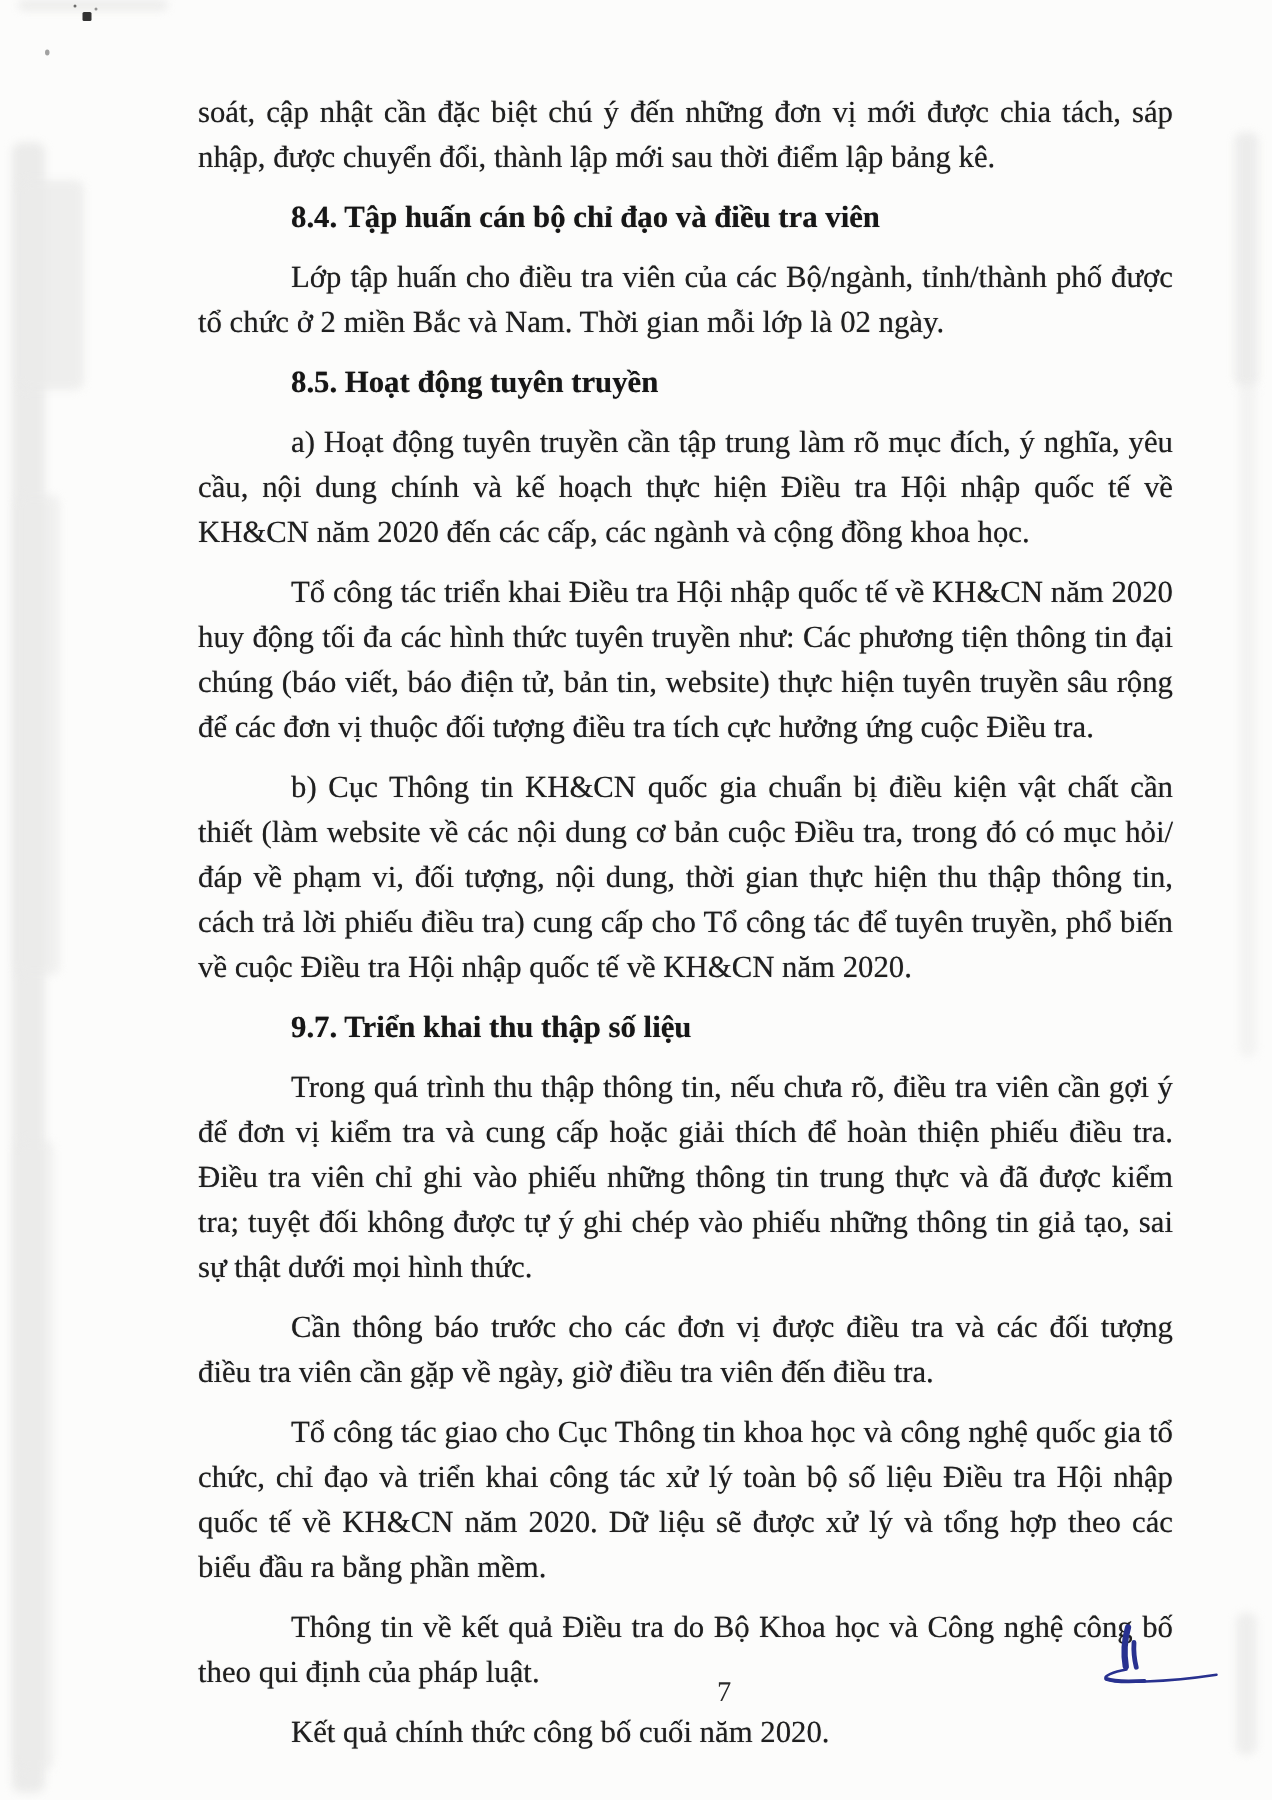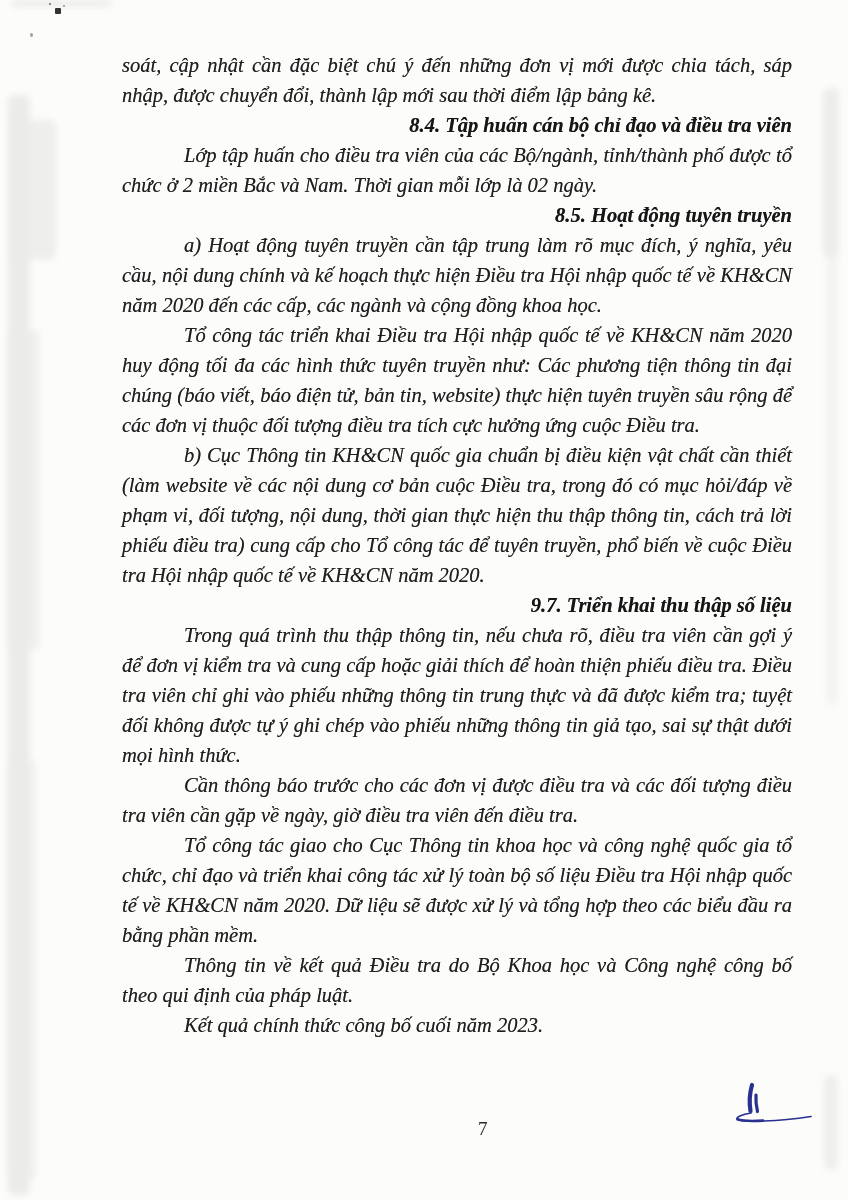--- a/index.html
+++ b/index.html
@@ -13,27 +13,27 @@
   }
   
   .doc{
     position:absolute;
     left:122px;top:50px;width:670px;
     font-size:20.5px;
     line-height:30px;
     text-align:justify;
     text-shadow:0 0 .5px rgba(30,30,30,.65);
   }
-  .doc p{margin:0;padding:0;font-style:italic;}
+  .doc p{margin:10px;padding:0;}
   .doc p.para{text-indent:62px;}
   .doc p.body-continued{text-indent:0;}
   .doc p.heading{
     font-weight:bold;
     text-indent:62px;
-    text-align:right;
+    text-align:left;
     color:#161616;
   }
   
   .page-number{
     position:absolute;
     top:1118px;left:478px;
     font-size:19px;
     color:#2a2a2a;
   }
   
@@ -82,21 +82,21 @@
     <p class="para">Lớp tập huấn cho điều tra viên của các Bộ/ngành, tỉnh/thành phố được tổ chức ở 2 miền Bắc và Nam. Thời gian mỗi lớp là 02 ngày.</p>
     <p class="heading">8.5. Hoạt động tuyên truyền</p>
     <p class="para">a) Hoạt động tuyên truyền cần tập trung làm rõ mục đích, ý nghĩa, yêu cầu, nội dung chính và kế hoạch thực hiện Điều tra Hội nhập quốc tế về KH&amp;CN năm 2020 đến các cấp, các ngành và cộng đồng khoa học.</p>
     <p class="para">Tổ công tác triển khai Điều tra Hội nhập quốc tế về KH&amp;CN năm 2020 huy động tối đa các hình thức tuyên truyền như: Các phương tiện thông tin đại chúng (báo viết, báo điện tử, bản tin, website) thực hiện tuyên truyền sâu rộng để các đơn vị thuộc đối tượng điều tra tích cực hưởng ứng cuộc Điều tra.</p>
     <p class="para">b) Cục Thông tin KH&amp;CN quốc gia chuẩn bị điều kiện vật chất cần thiết (làm website về các nội dung cơ bản cuộc Điều tra, trong đó có mục hỏi/đáp về phạm vi, đối tượng, nội dung, thời gian thực hiện thu thập thông tin, cách trả lời phiếu điều tra) cung cấp cho Tổ công tác để tuyên truyền, phổ biến về cuộc Điều tra Hội nhập quốc tế về KH&amp;CN năm 2020.</p>
     <p class="heading">9.7. Triển khai thu thập số liệu</p>
     <p class="para">Trong quá trình thu thập thông tin, nếu chưa rõ, điều tra viên cần gợi ý để đơn vị kiểm tra và cung cấp hoặc giải thích để hoàn thiện phiếu điều tra. Điều tra viên chỉ ghi vào phiếu những thông tin trung thực và đã được kiểm tra; tuyệt đối không được tự ý ghi chép vào phiếu những thông tin giả tạo, sai sự thật dưới mọi hình thức.</p>
     <p class="para">Cần thông báo trước cho các đơn vị được điều tra và các đối tượng điều tra viên cần gặp về ngày, giờ điều tra viên đến điều tra.</p>
     <p class="para">Tổ công tác giao cho Cục Thông tin khoa học và công nghệ quốc gia tổ chức, chỉ đạo và triển khai công tác xử lý toàn bộ số liệu Điều tra Hội nhập quốc tế về KH&amp;CN năm 2020. Dữ liệu sẽ được xử lý và tổng hợp theo các biểu đầu ra bằng phần mềm.</p>
     <p class="para">Thông tin về kết quả Điều tra do Bộ Khoa học và Công nghệ công bố theo qui định của pháp luật.</p>
-    <p class="para">Kết quả chính thức công bố cuối năm 2023.</p>
+    <p class="para">Kết quả chính thức công bố cuối năm 2020.</p>
   </main>
 
 <svg class="signature" viewBox="0 0 88 48" xmlns="http://www.w3.org/2000/svg">
   <g fill="none" stroke="#28318f" stroke-linecap="round">
     <path d="M22,5 C20,12 19,22 20.5,31" stroke-width="4.2"></path>
     <path d="M26,15 C25.6,21 26.4,27 27.5,31.5" stroke-width="3.2"></path>
     <path d="M21,33 C12,34.5 5,37.5 7.5,39.3 C13,42.6 48,41.5 81,36.5" stroke-width="1.7"></path>
     <path d="M7.5,39.3 C11,40.6 22,41.2 33,40.6" stroke-width="2.6"></path>
   </g>
 </svg>

